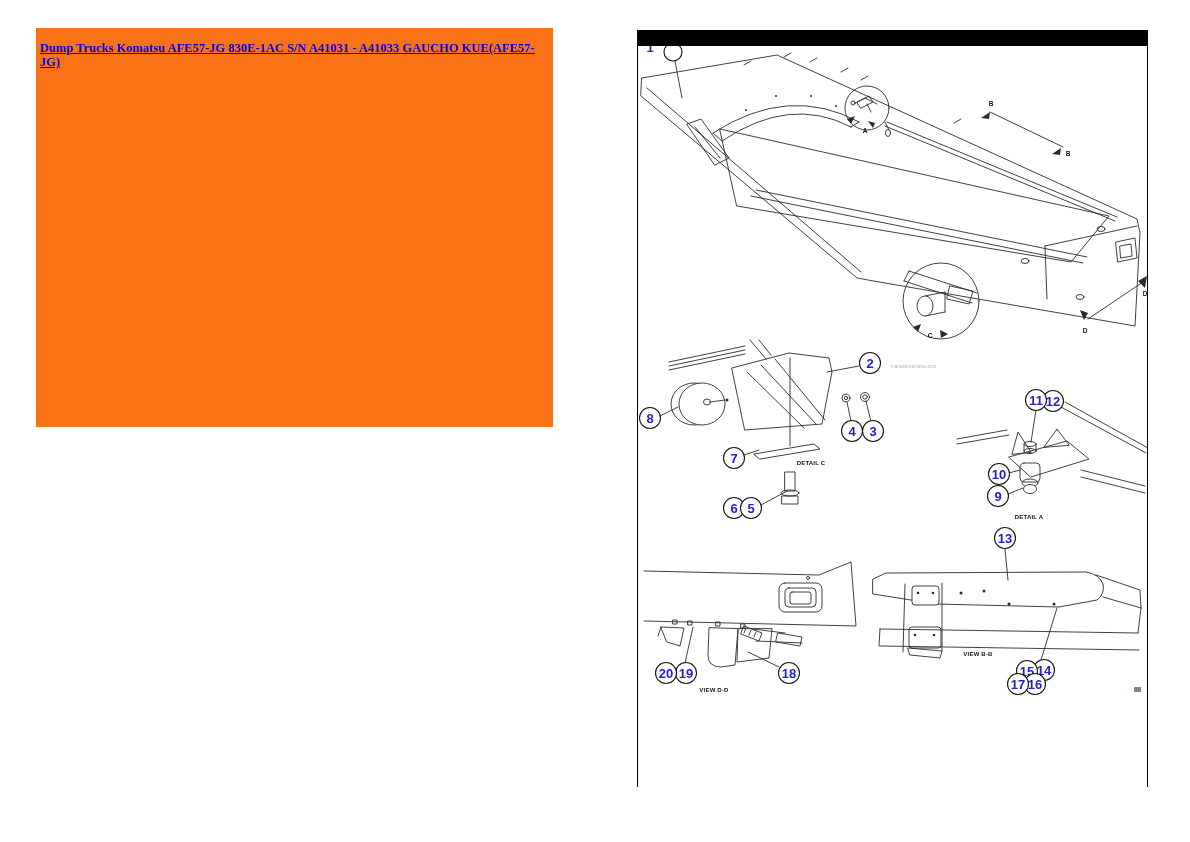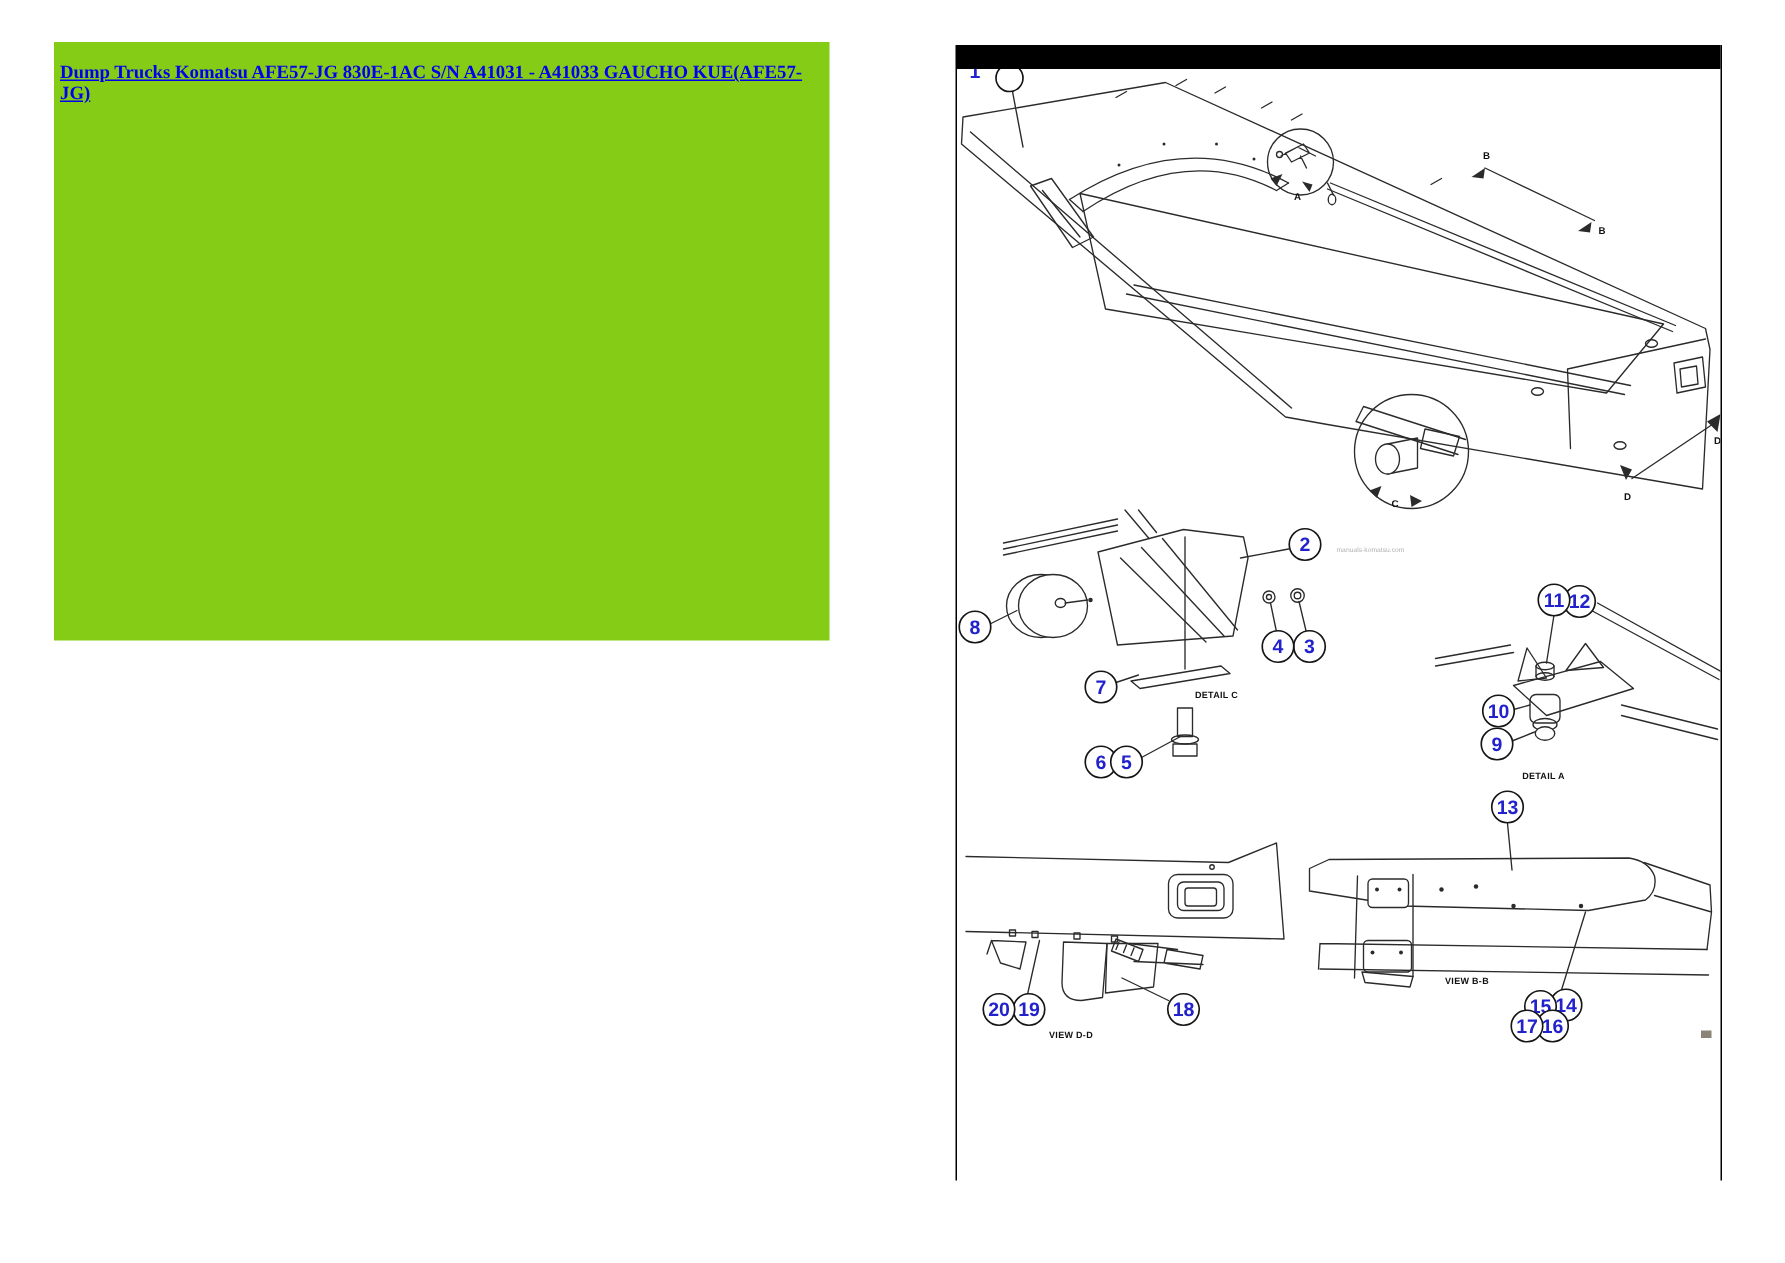--- a/index.html
+++ b/index.html
@@ -1,19 +1,19 @@
 <!DOCTYPE html>
 <html><head>
 <meta charset="utf-8">
 <style>
   html,body{margin:0;padding:0;background:#fff;}
   #page{position:relative;width:1190px;height:842px;background:#ffffff;overflow:hidden;
         font-family:"Liberation Sans",sans-serif;}
   
-  #left-black{position:absolute;left:36px;top:28px;width:517px;height:399px;background:#84cc16;}
+  #left-black{position:absolute;left:36px;top:28px;width:517px;height:399px;background:#f97316;}
   #left-black a{display:inline-block;margin:13px 0 0 4px;color:#0000EE;text-decoration:underline;
         font-family:"Liberation Serif",serif;font-weight:bold;font-size:12.5px;line-height:14px;}
   
   #right-panel{position:absolute;left:637px;top:30px;width:509px;height:757px;
         border-left:1px solid #000;border-right:1px solid #000;background:#fff;}
   #right-panel .topbar{width:100%;height:16px;background:#000;}
   svg{display:block;}
   .ln{stroke:#2b2b2b;stroke-width:.9;fill:none;stroke-linejoin:round;stroke-linecap:round;}
   .lnw{stroke:#2b2b2b;stroke-width:.9;fill:#fff;stroke-linejoin:round;}
   .fillb{fill:#2b2b2b;stroke:none;}

